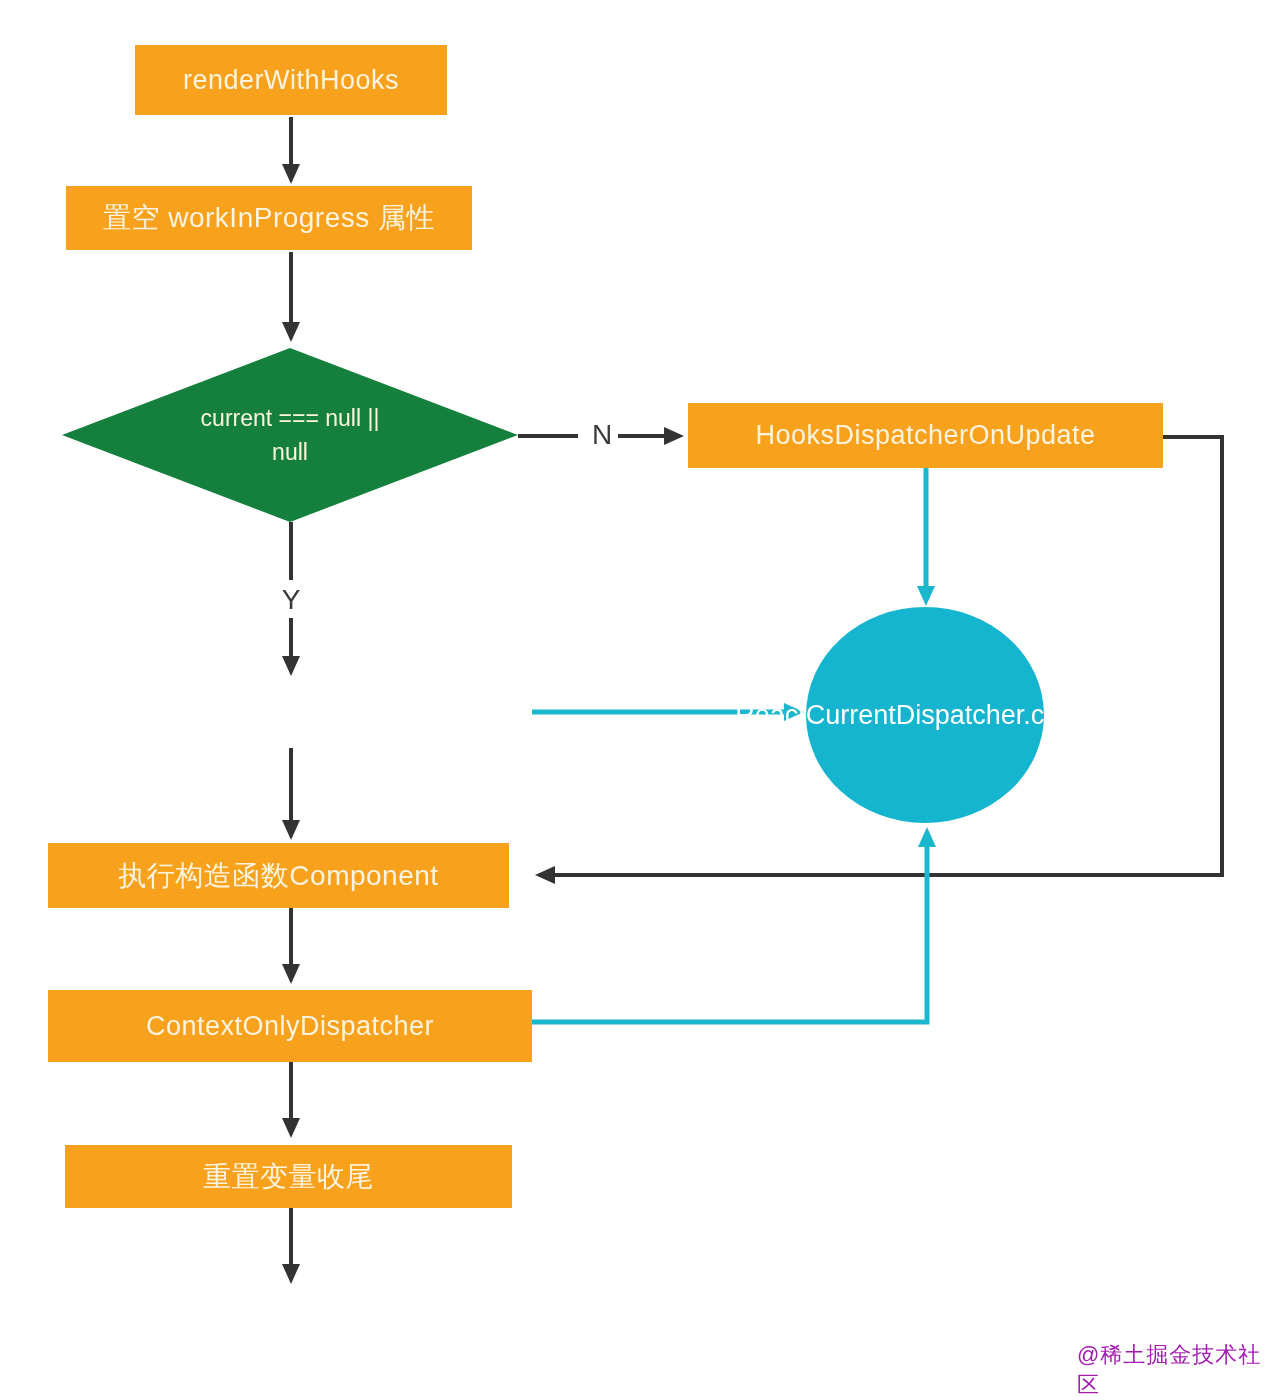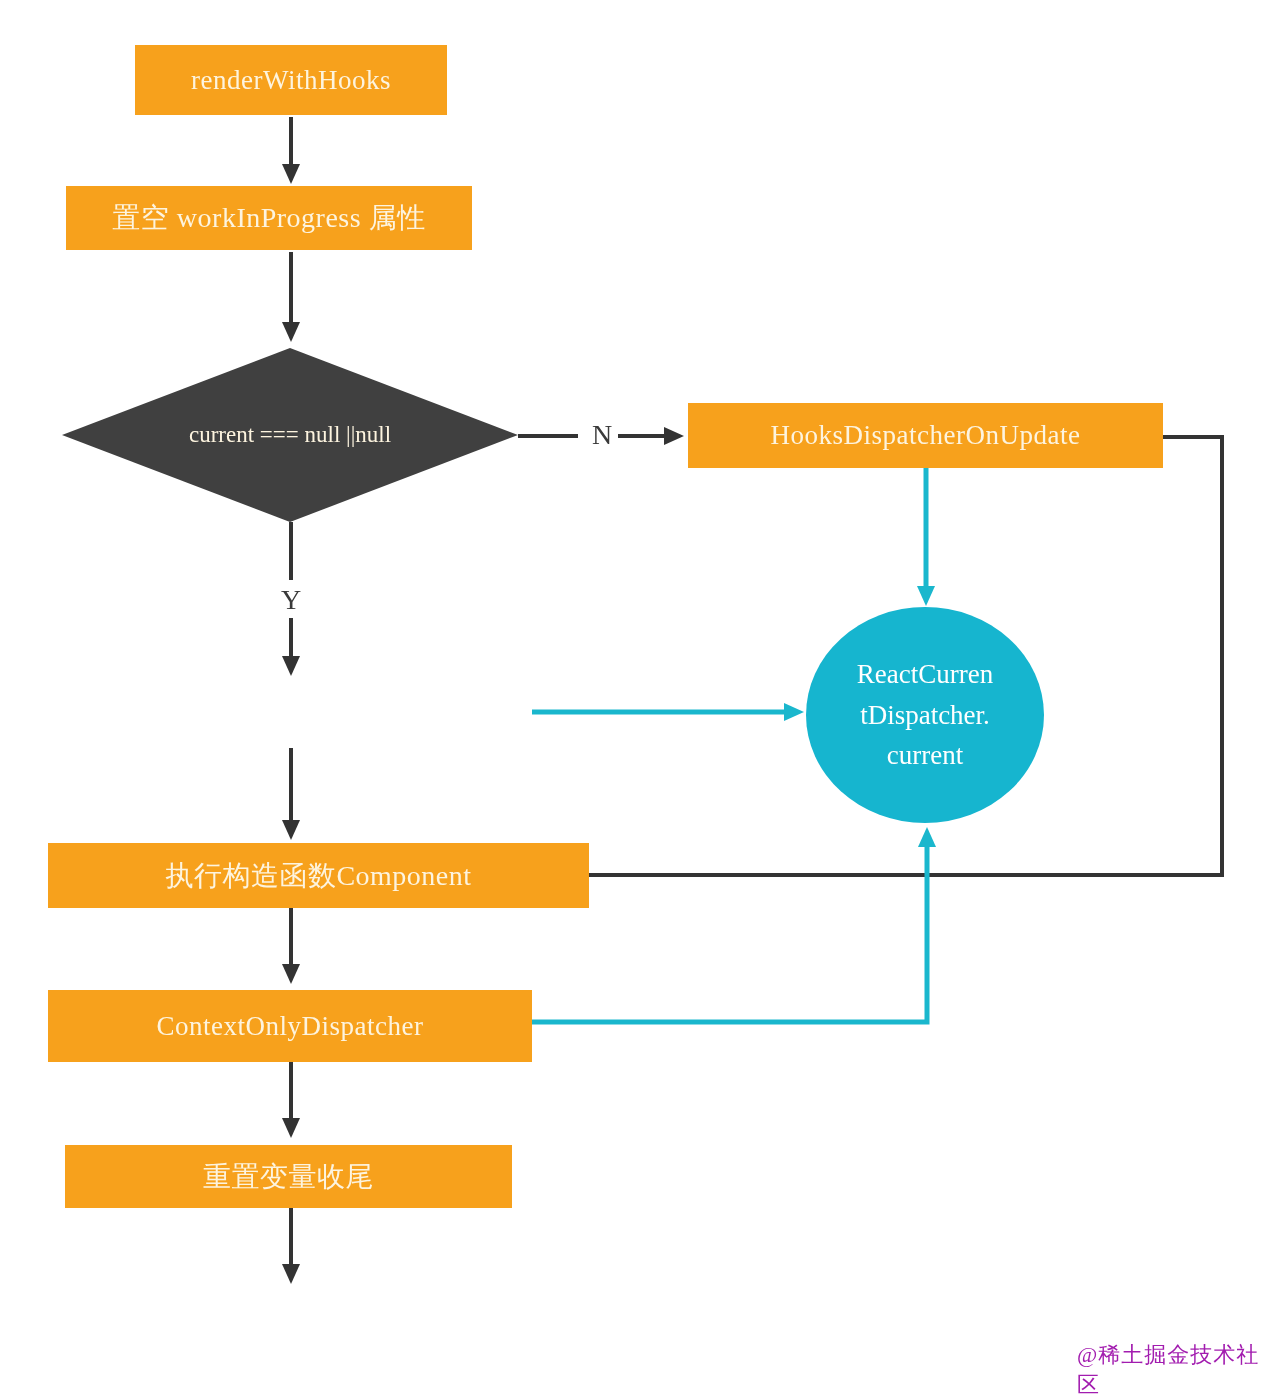--- a/index.html
+++ b/index.html
@@ -1,34 +1,34 @@
 <!DOCTYPE html>
 <html><head>
 <meta charset="utf-8">
 <style>
   html,body{margin:0;padding:0;background:#fff;}
   .canvas{
     position:relative;width:1274px;height:1400px;background:#ffffff;
-    font-family:Liberation Serif, serif;overflow:hidden;
+    font-family:Liberation Sans, sans-serif;overflow:hidden;
   }
   svg.edges{position:absolute;left:0;top:0;width:1274px;height:1400px;}
   .box{
     position:absolute;background:#F7A11C;color:#FDF4DF;
     display:flex;align-items:center;justify-content:center;
     font-size:27px;letter-spacing:.5px;white-space:nowrap;
   }
   .diamond{
-    position:absolute;background:#404040;color:#FDF4DF;
+    position:absolute;background:#15803d;color:#FDF4DF;
     clip-path:polygon(50% 0,100% 50%,50% 100%,0 50%);
-    display:flex;flex-direction:row;align-items:center;justify-content:center;
+    display:flex;flex-direction:column;align-items:center;justify-content:center;
     font-size:23px;line-height:1.5;text-align:center;
   }
   .circle{
     position:absolute;background:#16B5CF;color:#ffffff;border-radius:50%;
-    display:flex;flex-direction:column;align-items:center;justify-content:center;
+    display:flex;flex-direction:row;align-items:center;justify-content:center;
     font-size:27px;line-height:1.5;text-align:center;
   }
   .edge-label{
     position:absolute;color:#3A3A3A;font-size:28px;
     display:flex;align-items:center;justify-content:center;width:40px;height:40px;
   }
   .watermark{
     position:absolute;color:#a21caf;font-size:22px;letter-spacing:1px;
   }
 </style>
@@ -85,21 +85,21 @@
     <span>HooksDispatcherOnUpdate</span>
   </div>
 
 
   <div class="circle" style="left:806px;top:607px;width:238px;height:216px">
     <span>ReactCurren</span>
     <span>tDispatcher.</span>
     <span>current</span>
   </div>
 
-  <div class="box" style="left:48px;top:843px;width:541px;height:65px;font-size:28px">
+  <div class="box" style="left:48px;top:843px;width:461px;height:65px;font-size:28px">
     <span>执行构造函数Component</span>
   </div>
 
   <div class="box" style="left:65px;top:1145px;width:447px;height:63px;font-size:28px">
     <span>重置变量收尾</span>
   </div>
 
   <div class="box" style="left:48px;top:990px;width:484px;height:72px">
     <span>ContextOnlyDispatcher</span>
   </div>

